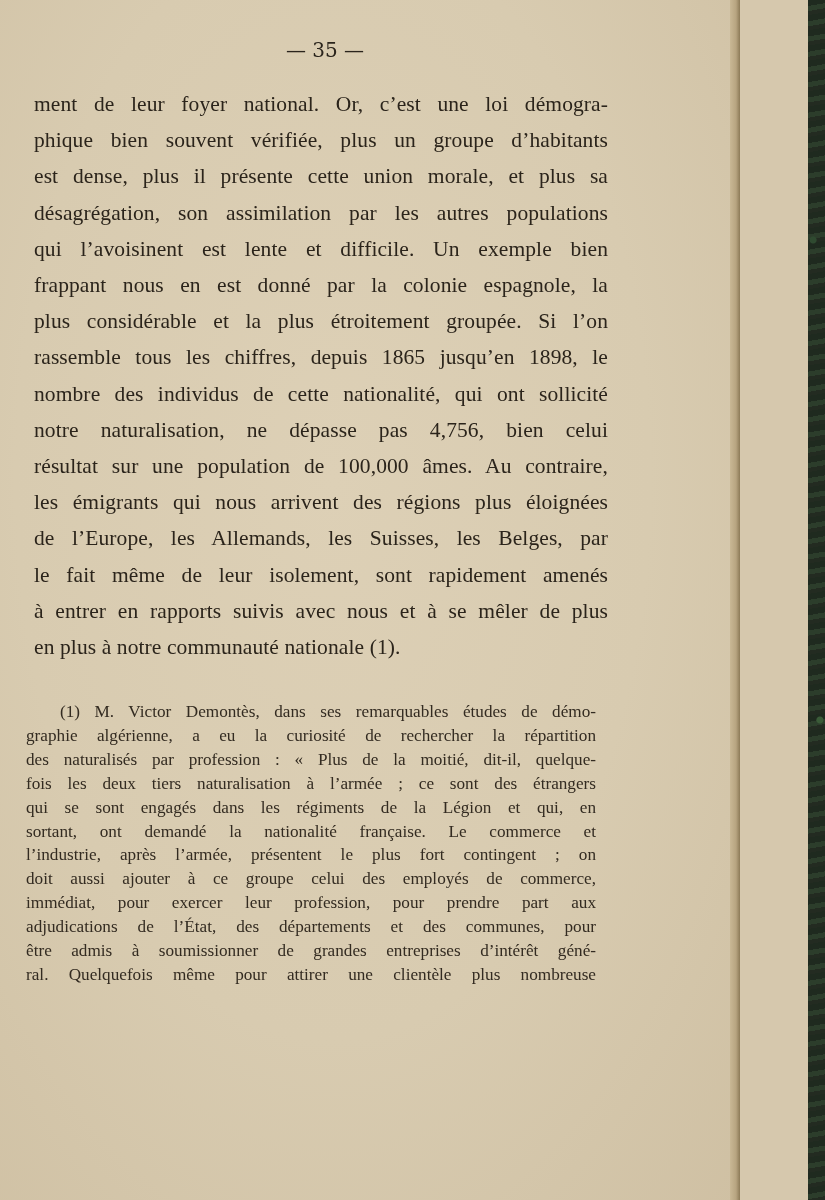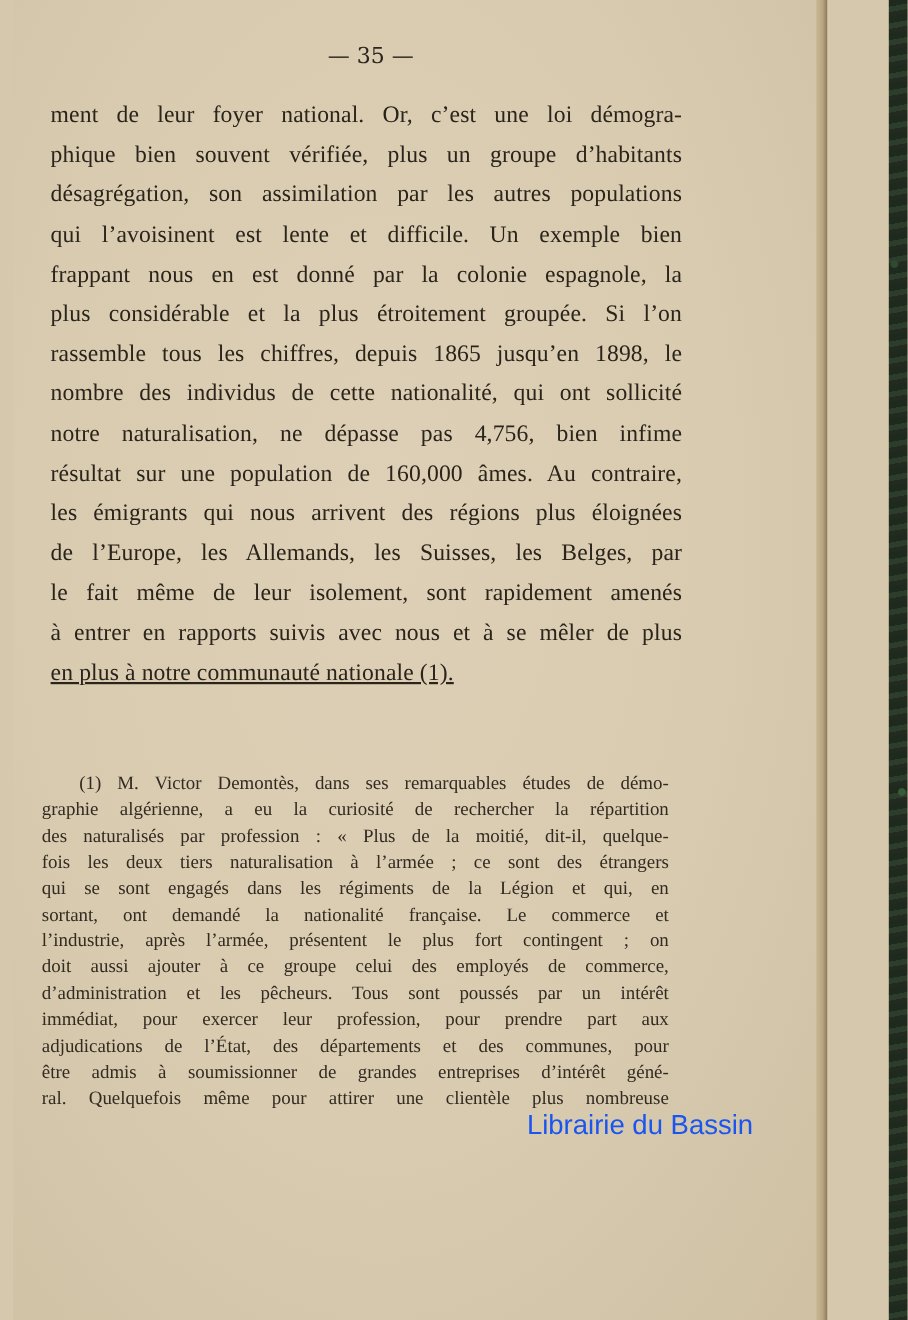--- a/index.html
+++ b/index.html
@@ -1,21 +1,21 @@
 <!DOCTYPE html>
 <html><head>
 <meta charset="utf-8">
 <style>
   html, body { margin:0; padding:0; }
   body {
     width:825px; height:1200px; position:relative; overflow:hidden;
     background:#d6c8ad;
   }
   .page {
-    position:absolute; left:12px; top:0; width:740px; height:1200px;
+    position:absolute; left:0; top:0; width:740px; height:1200px;
     background: radial-gradient(ellipse at 45% 40%, #ddd0b6 0%, #d8cbb0 55%, #cfc0a3 100%);
   }
   .page::after {
     content:""; position:absolute; right:0; top:0; width:10px; height:100%;
     background: linear-gradient(to right, #c9b895, #b7a480 60%, #8c7a57);
   }
   .binding {
     position:absolute; left:808px; top:0; width:17px; height:1200px;
     background:
       radial-gradient(circle at 30% 20%, #2f4a30 0 3px, transparent 4px),
@@ -25,21 +25,21 @@
   .page-number {
     position:absolute; left:0; width:650px; top:38px; text-align:center;
     font-family:"DejaVu Serif", serif; font-size:20px; color:#2a241c;
   }
   .body-text {
     position:absolute; left:34px; top:86px; width:574px;
     font-family:"Liberation Serif", serif; font-size:21.5px;
     line-height:36.2px; color:#2b241b; letter-spacing:0.1px;
   }
   .body-text .line { display:block; white-space:nowrap; text-align:justify; text-align-last:justify; }
-  .body-text .line.last { text-align-last:left;text-decoration:underline; }
+  .body-text .line.last { text-align-last:left; }
   .footnote {
     position:absolute; left:44px; top:700px; width:552px;
     font-family:"Liberation Serif", serif; font-size:17.2px;
     line-height:23.9px; color:#332b21;
   }
   .footnote .line { display:block; white-space:nowrap; text-align:justify; text-align-last:justify;margin-left:16px; }
   .footnote .line.indent-neg { margin-left:-18px; width:calc(100% + 18px); }
   .watermark {
     position:absolute; left:467px; top:1009px;
     font-family:"Liberation Sans", sans-serif; font-size:25px;
@@ -48,47 +48,46 @@
 </style>
 </head>
 <body>
 
 <div class="page">
   <div class="page-number">— 35 —</div>
 
   <div class="body-text">
     <span class="line">ment de leur  foyer  national. Or, c’est une loi démogra-</span>
     <span class="line">phique bien souvent vérifiée, plus un groupe d’habitants</span>
+    <span class="line">est dense, plus il présente cette union morale, et plus sa</span>
     <span class="line">désagrégation, son assimilation par les autres populations</span>
     <span class="line">qui l’avoisinent est lente et difficile. Un exemple bien</span>
     <span class="line">frappant nous en est donné par la colonie espagnole, la</span>
     <span class="line">plus considérable et la plus étroitement groupée. Si l’on</span>
     <span class="line">rassemble tous les chiffres, depuis 1865 jusqu’en 1898, le</span>
     <span class="line">nombre des individus de cette nationalité, qui ont sollicité</span>
-    <span class="line">notre naturalisation, ne dépasse pas 4,756, bien infime</span>
-    <span class="line">résultat sur une population de 160,000 âmes. Au contraire,</span>
+    <span class="line">notre naturalisation, ne dépasse pas 4,756, bien celui</span>
+    <span class="line">résultat sur une population de 100,000 âmes. Au contraire,</span>
     <span class="line">les émigrants qui nous arrivent des régions plus éloignées</span>
     <span class="line">de l’Europe, les Allemands, les Suisses, les Belges, par</span>
     <span class="line">le fait même de leur isolement, sont rapidement amenés</span>
     <span class="line">à entrer en rapports suivis avec nous et à se mêler de plus</span>
     <span class="line last">en plus à notre communauté nationale (1).</span>
   </div>
 
   <div class="footnote">
     <span class="line">(1) M. Victor Demontès, dans ses remarquables études de démo-</span>
     <span class="line indent-neg">graphie algérienne, a eu la curiosité de rechercher la répartition</span>
     <span class="line indent-neg">des naturalisés par profession : « Plus de la moitié, dit-il, quelque-</span>
     <span class="line indent-neg">fois les deux tiers naturalisation à l’armée ; ce sont des étrangers</span>
     <span class="line indent-neg">qui se sont engagés dans les régiments de la Légion et qui, en</span>
     <span class="line indent-neg">sortant, ont demandé la nationalité française. Le commerce et</span>
     <span class="line indent-neg">l’industrie, après l’armée, présentent le plus fort contingent ; on</span>
     <span class="line indent-neg">doit aussi ajouter à ce groupe celui des employés de commerce,</span>
-    <span class="line indent-neg">d’administration et les pêcheurs. Tous sont poussés par un intérêt</span>
     <span class="line indent-neg">immédiat, pour exercer leur profession, pour prendre part aux</span>
     <span class="line indent-neg">adjudications de l’État, des départements et des communes, pour</span>
     <span class="line indent-neg">être admis à soumissionner de grandes entreprises d’intérêt géné-</span>
     <span class="line indent-neg">ral. Quelquefois même pour attirer une clientèle plus nombreuse</span>
   </div>
 
-  <div class="watermark" style="color: rgb(26, 85, 240);">Librairie du Bassin</div>
 </div>
 
 <div class="binding"></div>
 
 </body></html>

